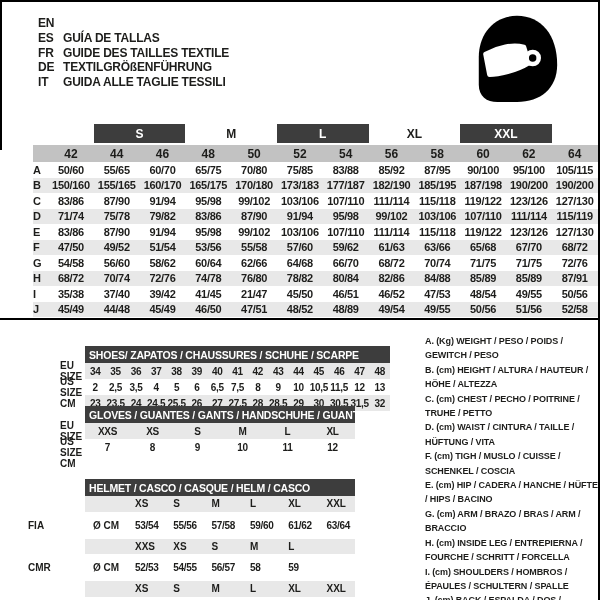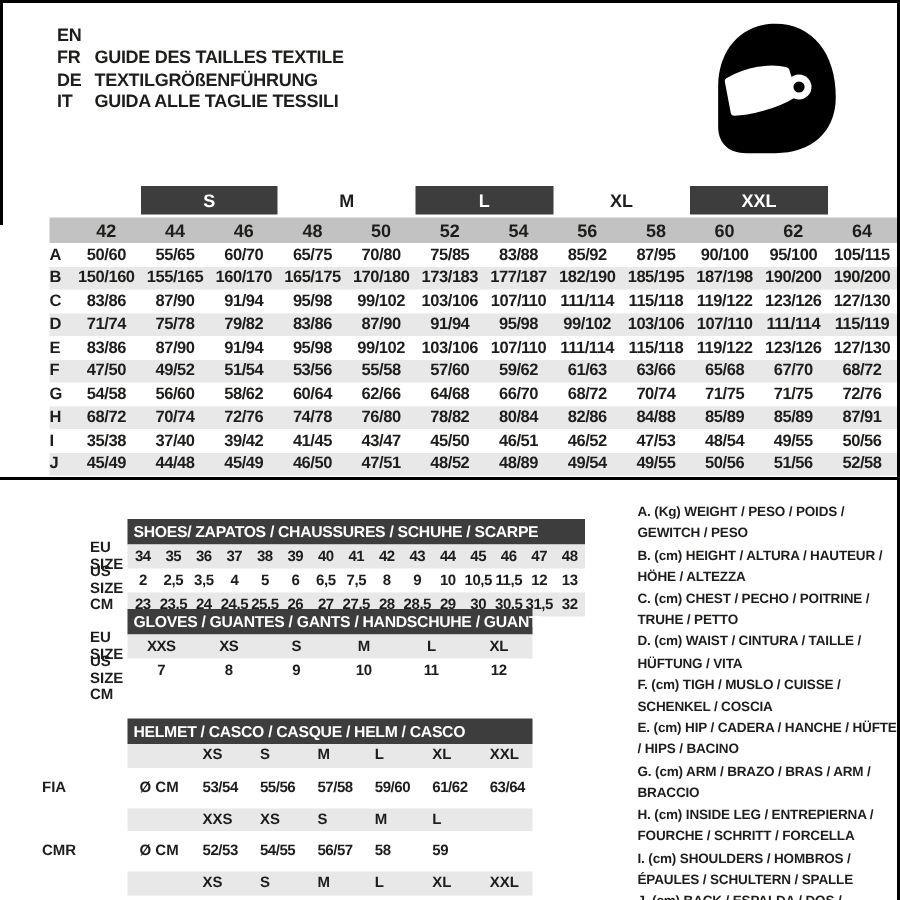--- a/index.html
+++ b/index.html
@@ -72,20 +72,24 @@
 <div class="frame-top"></div>
 <div class="frame-right"></div>
 <div class="frame-left"></div>
 
 <div class="lang-block">
 
 <div class="lang-row">
       <span class="lang-code">EN</span>
     </div>
     <div class="lang-row">
+      <span class="lang-code">ES</span>
+      <span class="lang-text">GUÍA DE TALLAS</span>
+    </div>
+    <div class="lang-row">
       <span class="lang-code">FR</span>
       <span class="lang-text">GUIDE DES TAILLES TEXTILE</span>
     </div>
     <div class="lang-row">
       <span class="lang-code">DE</span>
       <span class="lang-text">TEXTILGRÖßENFÜHRUNG</span>
     </div>
     <div class="lang-row">
       <span class="lang-code">IT</span>
       <span class="lang-text">GUIDA ALLE TAGLIE TESSILI</span>
@@ -274,21 +278,21 @@
         </div>
       </div>
       <div class="t-row">
         <div class="row-label">I</div>
         <div class="row-values">
 
         <div class="v-cell">35/38</div>
           <div class="v-cell">37/40</div>
           <div class="v-cell">39/42</div>
           <div class="v-cell">41/45</div>
-          <div class="v-cell">43/47</div>
+          <div class="v-cell">21/47</div>
           <div class="v-cell">45/50</div>
           <div class="v-cell">46/51</div>
           <div class="v-cell">46/52</div>
           <div class="v-cell">47/53</div>
           <div class="v-cell">48/54</div>
           <div class="v-cell">49/55</div>
           <div class="v-cell">50/56</div>
         </div>
       </div>
       <div class="t-row">

